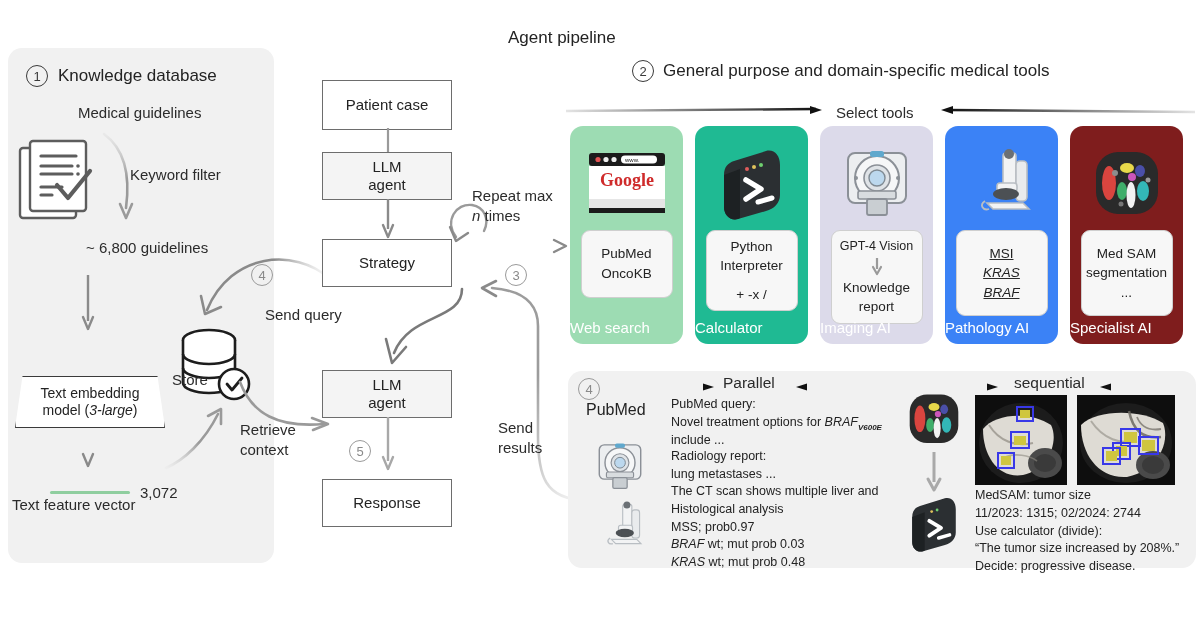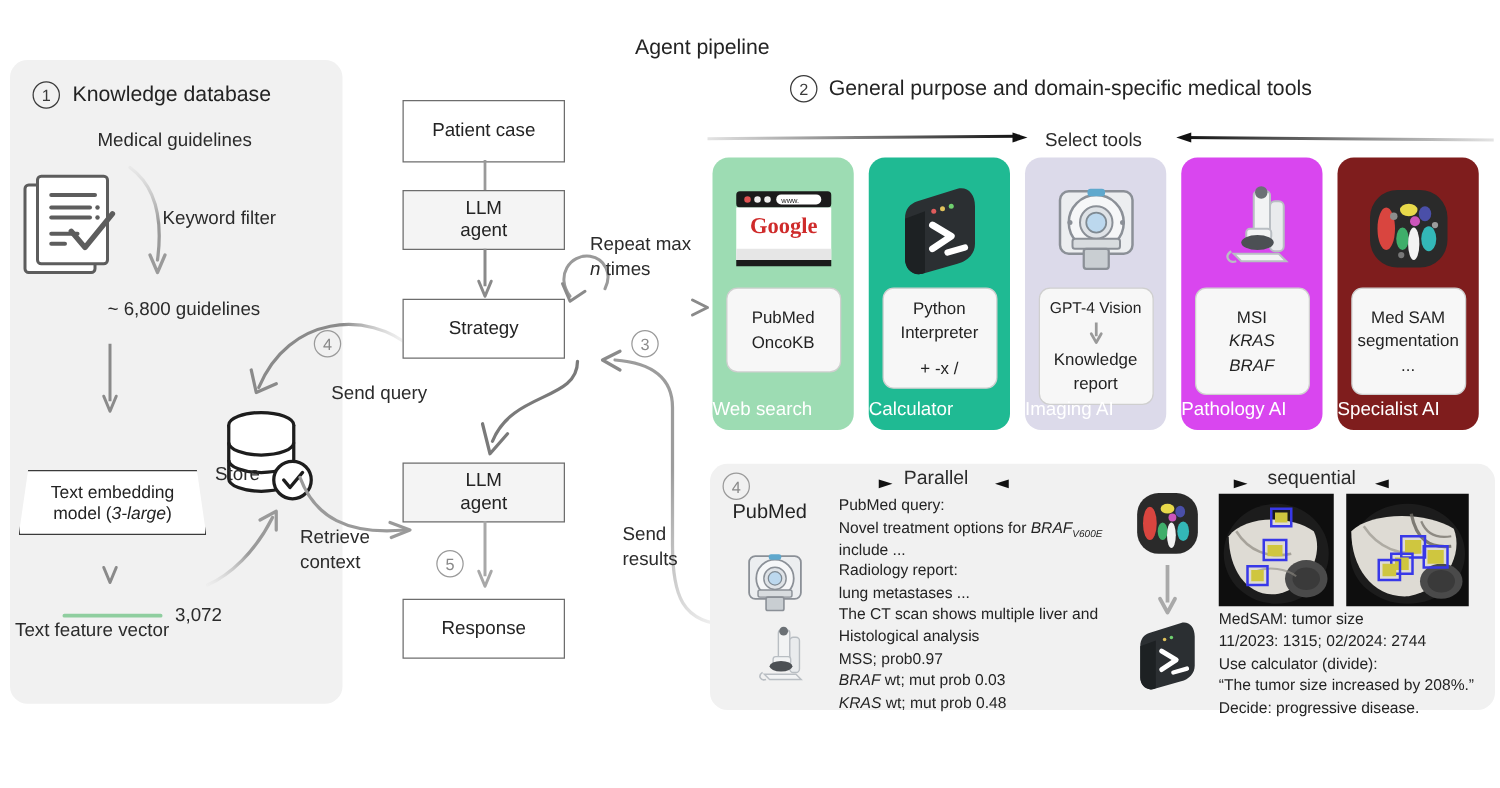--- a/index.html
+++ b/index.html
@@ -58,21 +58,21 @@
     flex:none;
   }
   .tcard .cap {
     position:absolute; bottom:8px; left:0; right:0; text-align:left;
     font-size:15px; color:#ffffff;
   }
 
   .seqtext { font-size:12.5px; line-height:1.42; color:#232323; }
   .partext { font-size:12.5px; line-height:1.4; color:#232323; }
   .it { font-style:italic; }
-  .sub { font-size:8px; vertical-align:sub; }
+  .sub { font-size:8px; vertical-align:sub;font-weight:bold; }
 
   .vecline { width:80px; height:3px; background:#8fce9f; border-radius:2px; }
 
   svg { display:block; overflow:visible; }
 </style>
 </head>
 <body>
 
 <div class="abs panel-gray" style="left:8px; top:48px; width:266px; height:515px;"></div>
 
@@ -392,21 +392,21 @@
       <svg width="14" height="20" viewBox="0 0 14 20" style="margin:1px 0;">
         <line x1="7" y1="1" x2="7" y2="12" stroke="#9a9a9a" stroke-width="2.2"></line>
         <path d="M3 10 L7 17 L11 10" fill="none" stroke="#9a9a9a" stroke-width="2.2" stroke-linecap="round" stroke-linejoin="round"></path>
       </svg>
       <span>Knowledge</span>
       <span>report</span>
     </div>
     <div class="cap">Imaging AI</div>
   </div>
 
-  <div class="tcard" style="background:#d946ef;">
+  <div class="tcard" style="background:#3b82f6;text-decoration:underline;">
     <div class="icon-slot">
       <svg width="74" height="74" viewBox="0 0 74 74">
         <rect x="38" y="6" width="13" height="38" rx="3" fill="#f2f3f4" stroke="#b9bec3" stroke-width="1.6"></rect>
         <circle cx="44" cy="7" r="5" fill="#6b7075"></circle>
         <rect x="51" y="14" width="11" height="40" rx="4" fill="#e9ebed" stroke="#b9bec3" stroke-width="1.6"></rect>
         <rect x="32" y="36" width="20" height="9" rx="3" fill="#f2f3f4" stroke="#b9bec3" stroke-width="1.6"></rect>
         <ellipse cx="41" cy="47" rx="13" ry="6" fill="#4c5054"></ellipse>
         <rect x="36" y="44" width="10" height="6" fill="#4c5054"></rect>
         <path d="M22 56 L58 56 L64 62 L28 62 Z" fill="#f2f3f4" stroke="#b9bec3" stroke-width="1.6"></path>
         <path d="M20 54 C14 58, 18 64, 24 62" fill="none" stroke="#b9bec3" stroke-width="1.8"></path>

